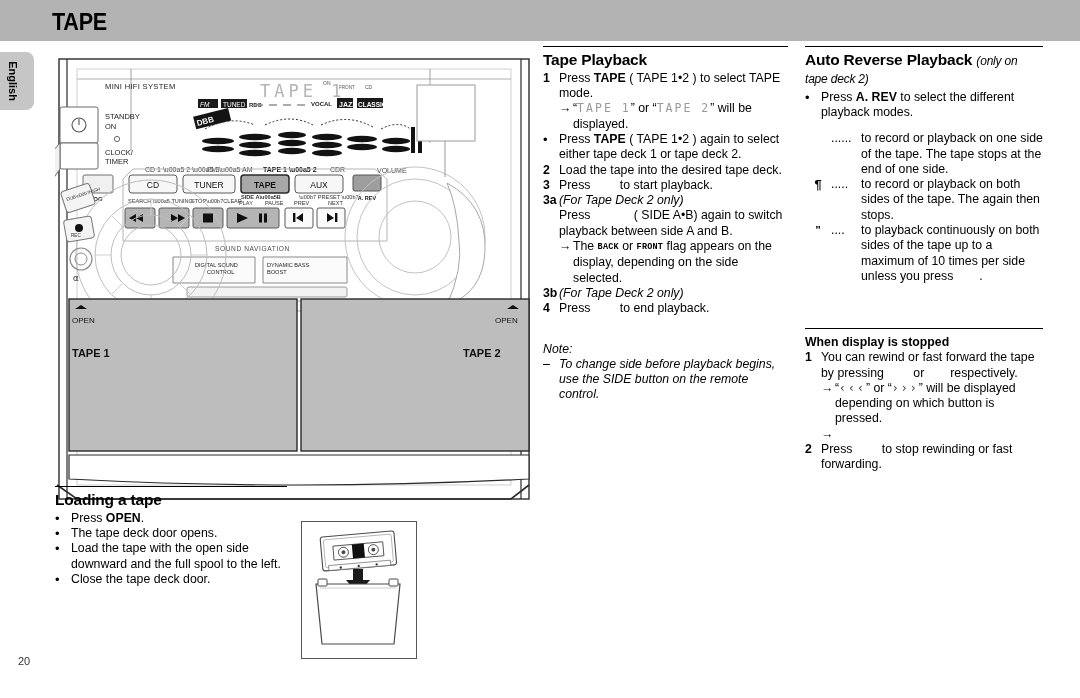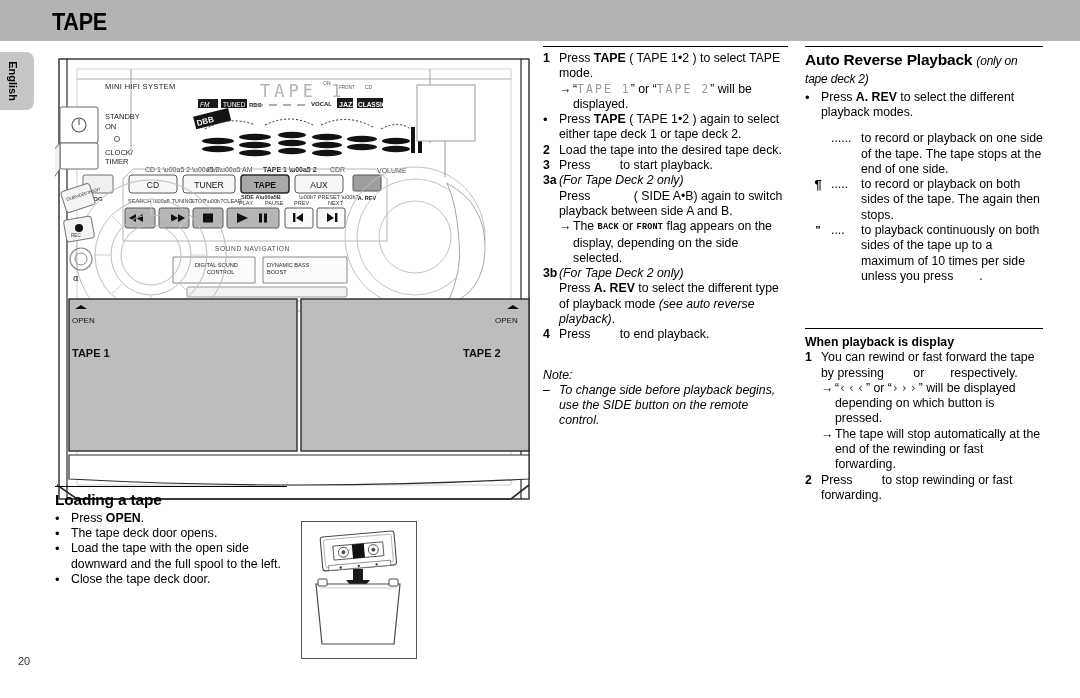--- a/index.html
+++ b/index.html
@@ -441,20 +441,21 @@
 
   <path d="M14 62 L98 62 L92 122 L20 122 Z" fill="#ffffff" stroke="#4a4a4a" stroke-width="1.2"></path>
   <path d="M18 66 L94 66" stroke="#c2c2c2" stroke-width="0.8" fill="none"></path>
   <rect x="16" y="57" width="9" height="7" rx="1" fill="#ffffff" stroke="#4a4a4a" stroke-width="1"></rect>
   <rect x="87" y="57" width="9" height="7" rx="1" fill="#ffffff" stroke="#4a4a4a" stroke-width="1"></rect>
 </svg>
 </div>
 
 <div class="col" style="left:543px; top:46px; width:245px;">
   <div class="rule"></div>
+  <h2 class="sec">Tape Playback</h2>
 
   <div class="item">
     <span class="mk">1</span>
     <span class="bd"><span>Press </span><span class="bold">TAPE</span><span> ( TAPE 1•2 ) to select TAPE mode.</span></span>
   </div>
   <div class="arrow-line">
     <span class="mk">→</span>
     <span class="bd"><span>“</span><span class="lcdtxt">TAPE  1</span><span>” or “</span><span class="lcdtxt">TAPE  2</span><span>” will be displayed.</span></span>
   </div>
 
@@ -481,23 +482,20 @@
     <span>Press </span><span class="gap-btn-wide"></span><span>( SIDE A•B) again to switch playback between side A and B.</span>
   </div>
   <div class="arrow-line">
     <span class="mk">→</span>
     <span class="bd"><span>The </span><span class="smallcaps">BACK</span><span> or </span><span class="smallcaps">FRONT</span><span> flag appears on the display, depending on the side selected.</span></span>
   </div>
 
   <div class="item">
     <span class="mk" style="width:18px">3b</span>
     <span class="bd ital" style="margin-left:-2px">(For Tape Deck 2 only)</span>
-  </div>
-  <div class="indent1" style="font-size:12.3px;line-height:15.3px">
-    <span>Press </span><span class="bold">A. REV</span><span> to select the different type of playback mode </span><span class="ital">(see auto reverse playback)</span><span>.</span>
   </div>
 
   <div class="item">
     <span class="mk">4</span>
     <span class="bd"><span>Press </span><span class="gap-btn"></span><span>to end playback.</span></span>
   </div>
 
   <div class="note-head">Note:</div>
   <div class="item ital" style="margin-top:1px">
     <span class="mk" style="font-weight:normal">–</span>
@@ -529,32 +527,31 @@
   <div class="rev-row">
     <span class="sym" style="font-size:11px;vertical-align:top">”</span>
     <span class="dots">....</span>
     <span class="bd"><span>to playback continuously on both sides of the tape up to a maximum of 10 times per side unless you press</span><span class="gap-btn"></span><span>.</span></span>
   </div>
 </div>
 
 <div class="col" style="left:805px; top:328px; width:238px;">
   <div class="rule"></div>
 
-  <div style="font-size:12.3px;font-weight:bold;margin-top:6px;line-height:15.3px">When playback is display</div>
+  <div style="font-size:12.3px;font-weight:bold;margin-top:6px;line-height:15.3px">When display is stopped</div>
 
   <div class="item">
     <span class="mk">1</span>
     <span class="bd"><span>You can rewind or fast forward the tape by pressing </span><span class="gap-btn"></span><span>or</span><span class="gap-btn"></span><span>respectively.</span></span>
   </div>
   <div class="arrow-line">
     <span class="mk">→</span>
     <span class="bd"><span>“</span><span class="lcdtxt" style="color:#3a3a3a">‹‹‹</span><span>” or “</span><span class="lcdtxt" style="color:#3a3a3a">›››</span><span>” will be displayed depending on which button is pressed.</span></span>
   </div>
   <div class="arrow-line">
     <span class="mk">→</span>
-    <span class="bd">The tape will stop automatically at the end of the rewinding or fast forwarding.</span>
   </div>
 
   <div class="item">
     <span class="mk">2</span>
     <span class="bd"><span>Press </span><span class="gap-btn"></span><span>to stop rewinding or fast forwarding.</span></span>
   </div>
 </div>
 
 </body></html>

